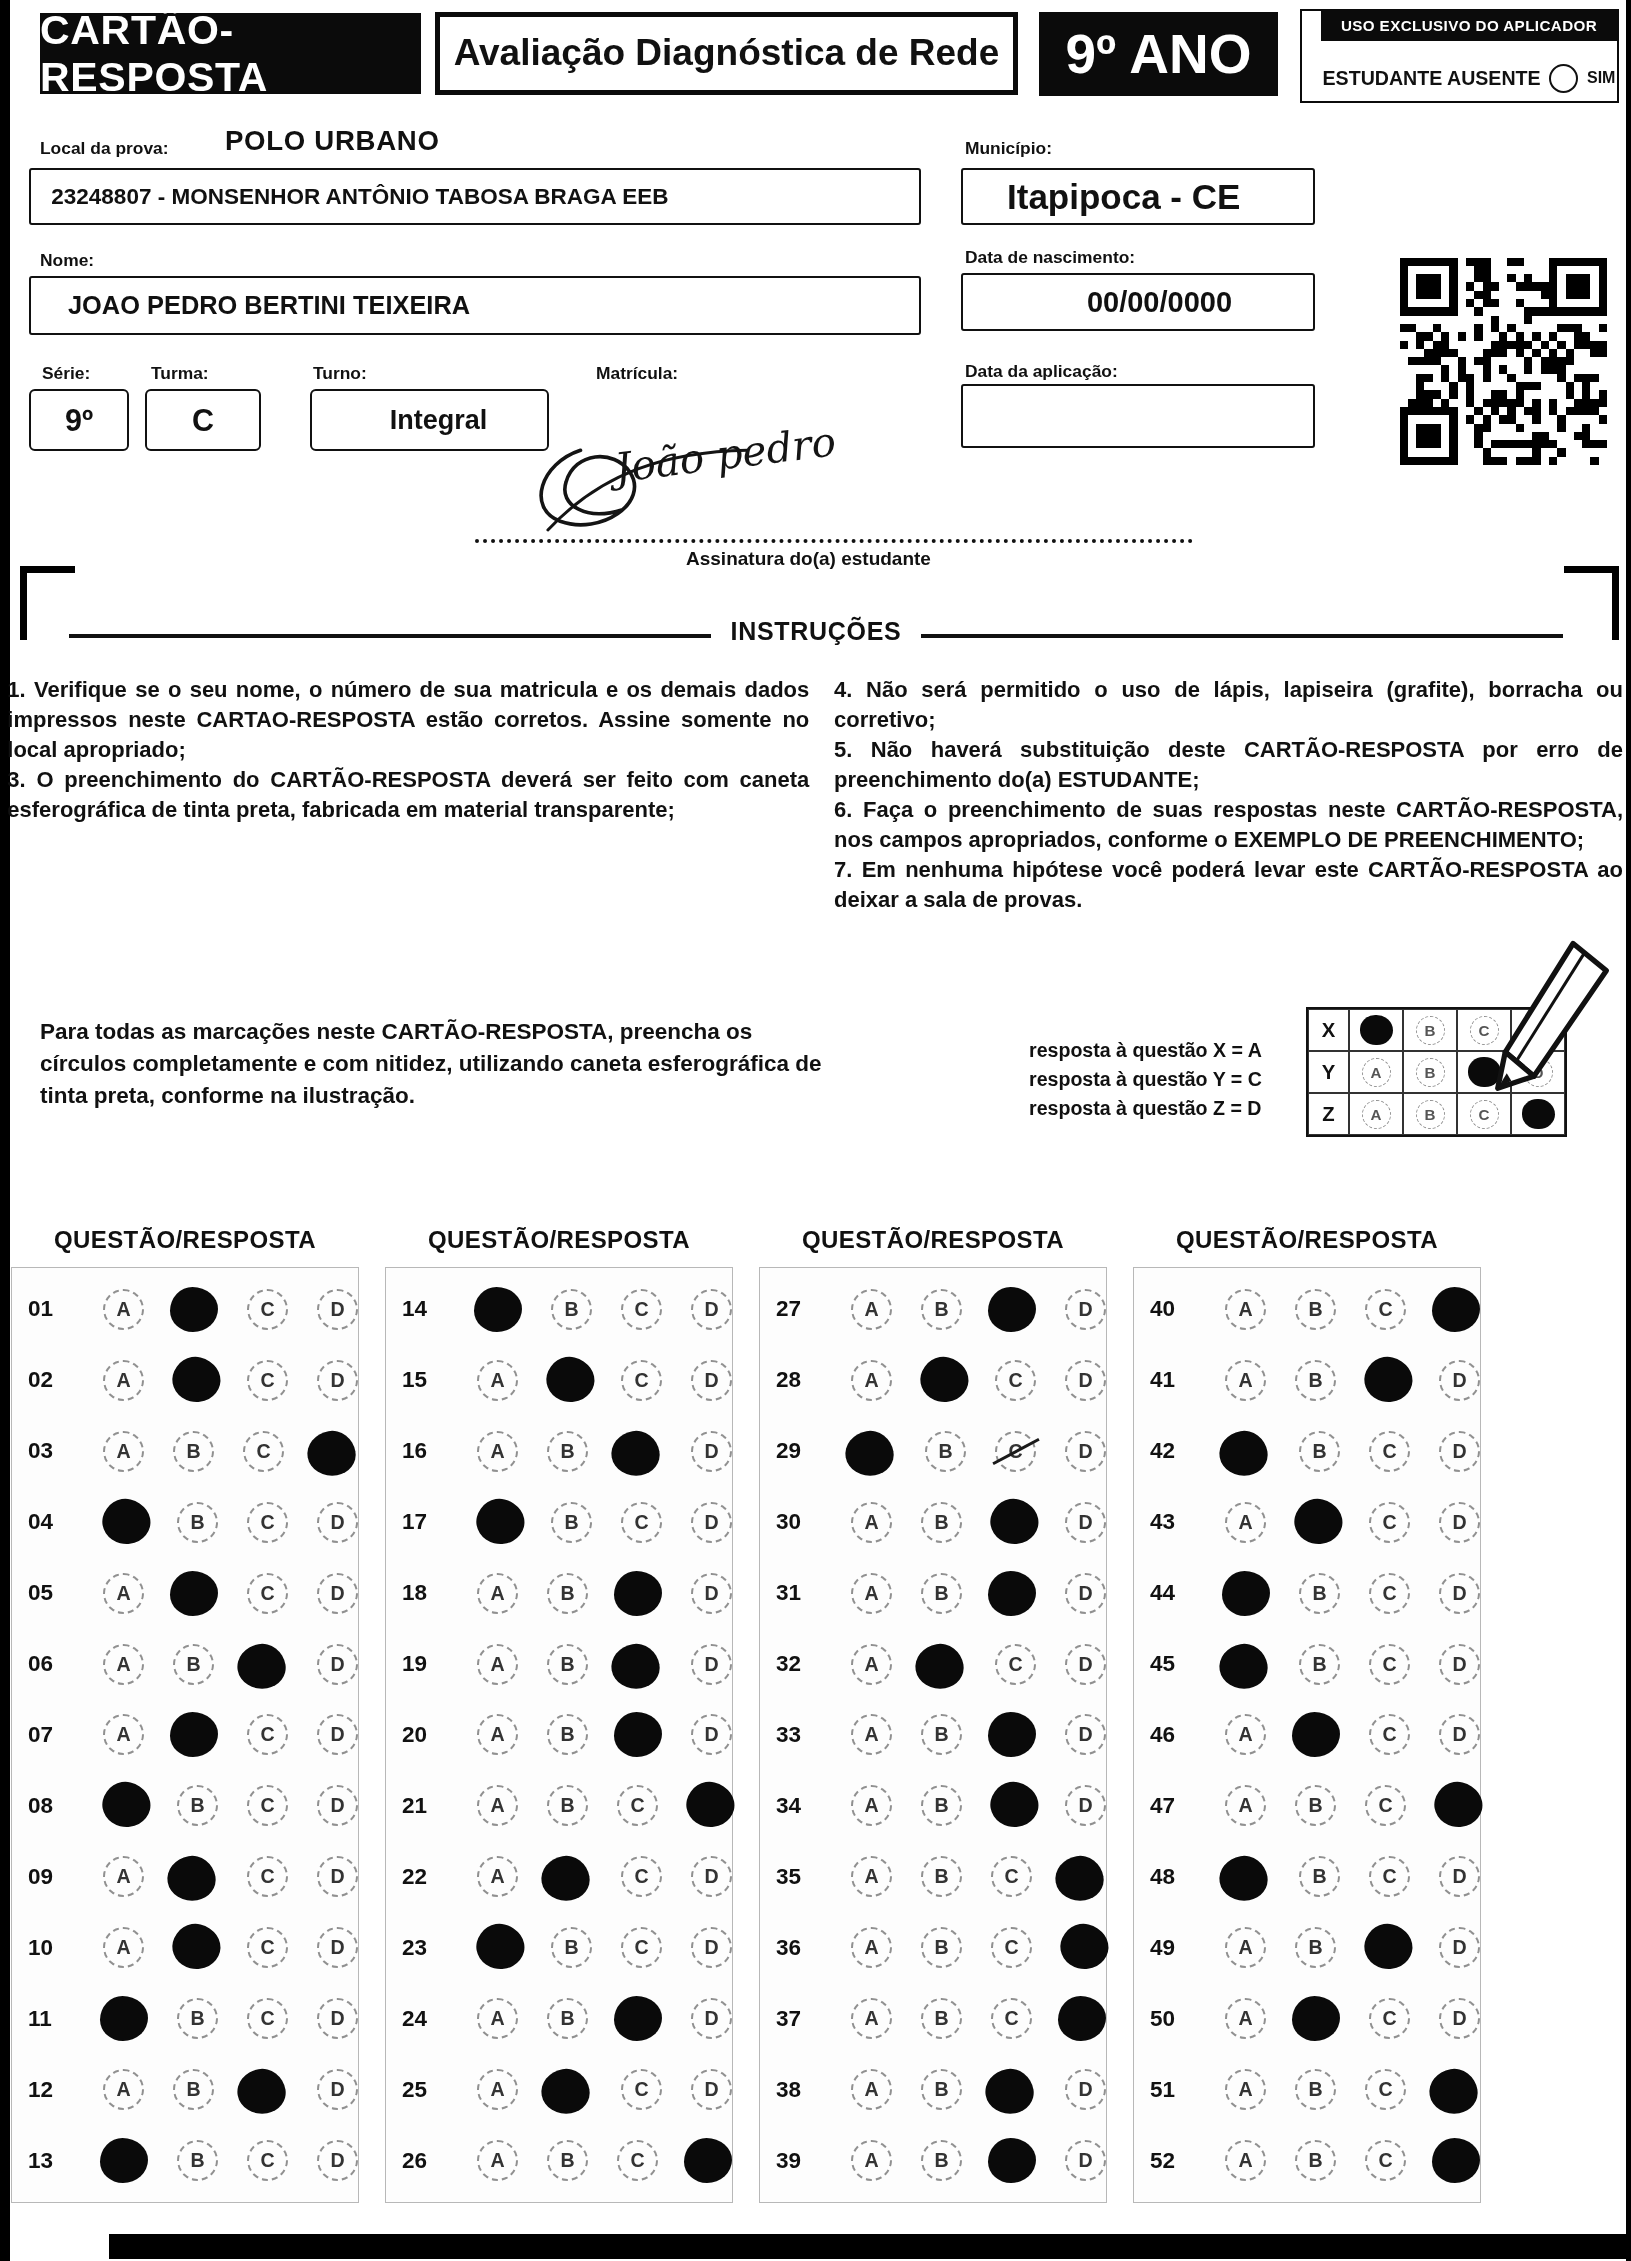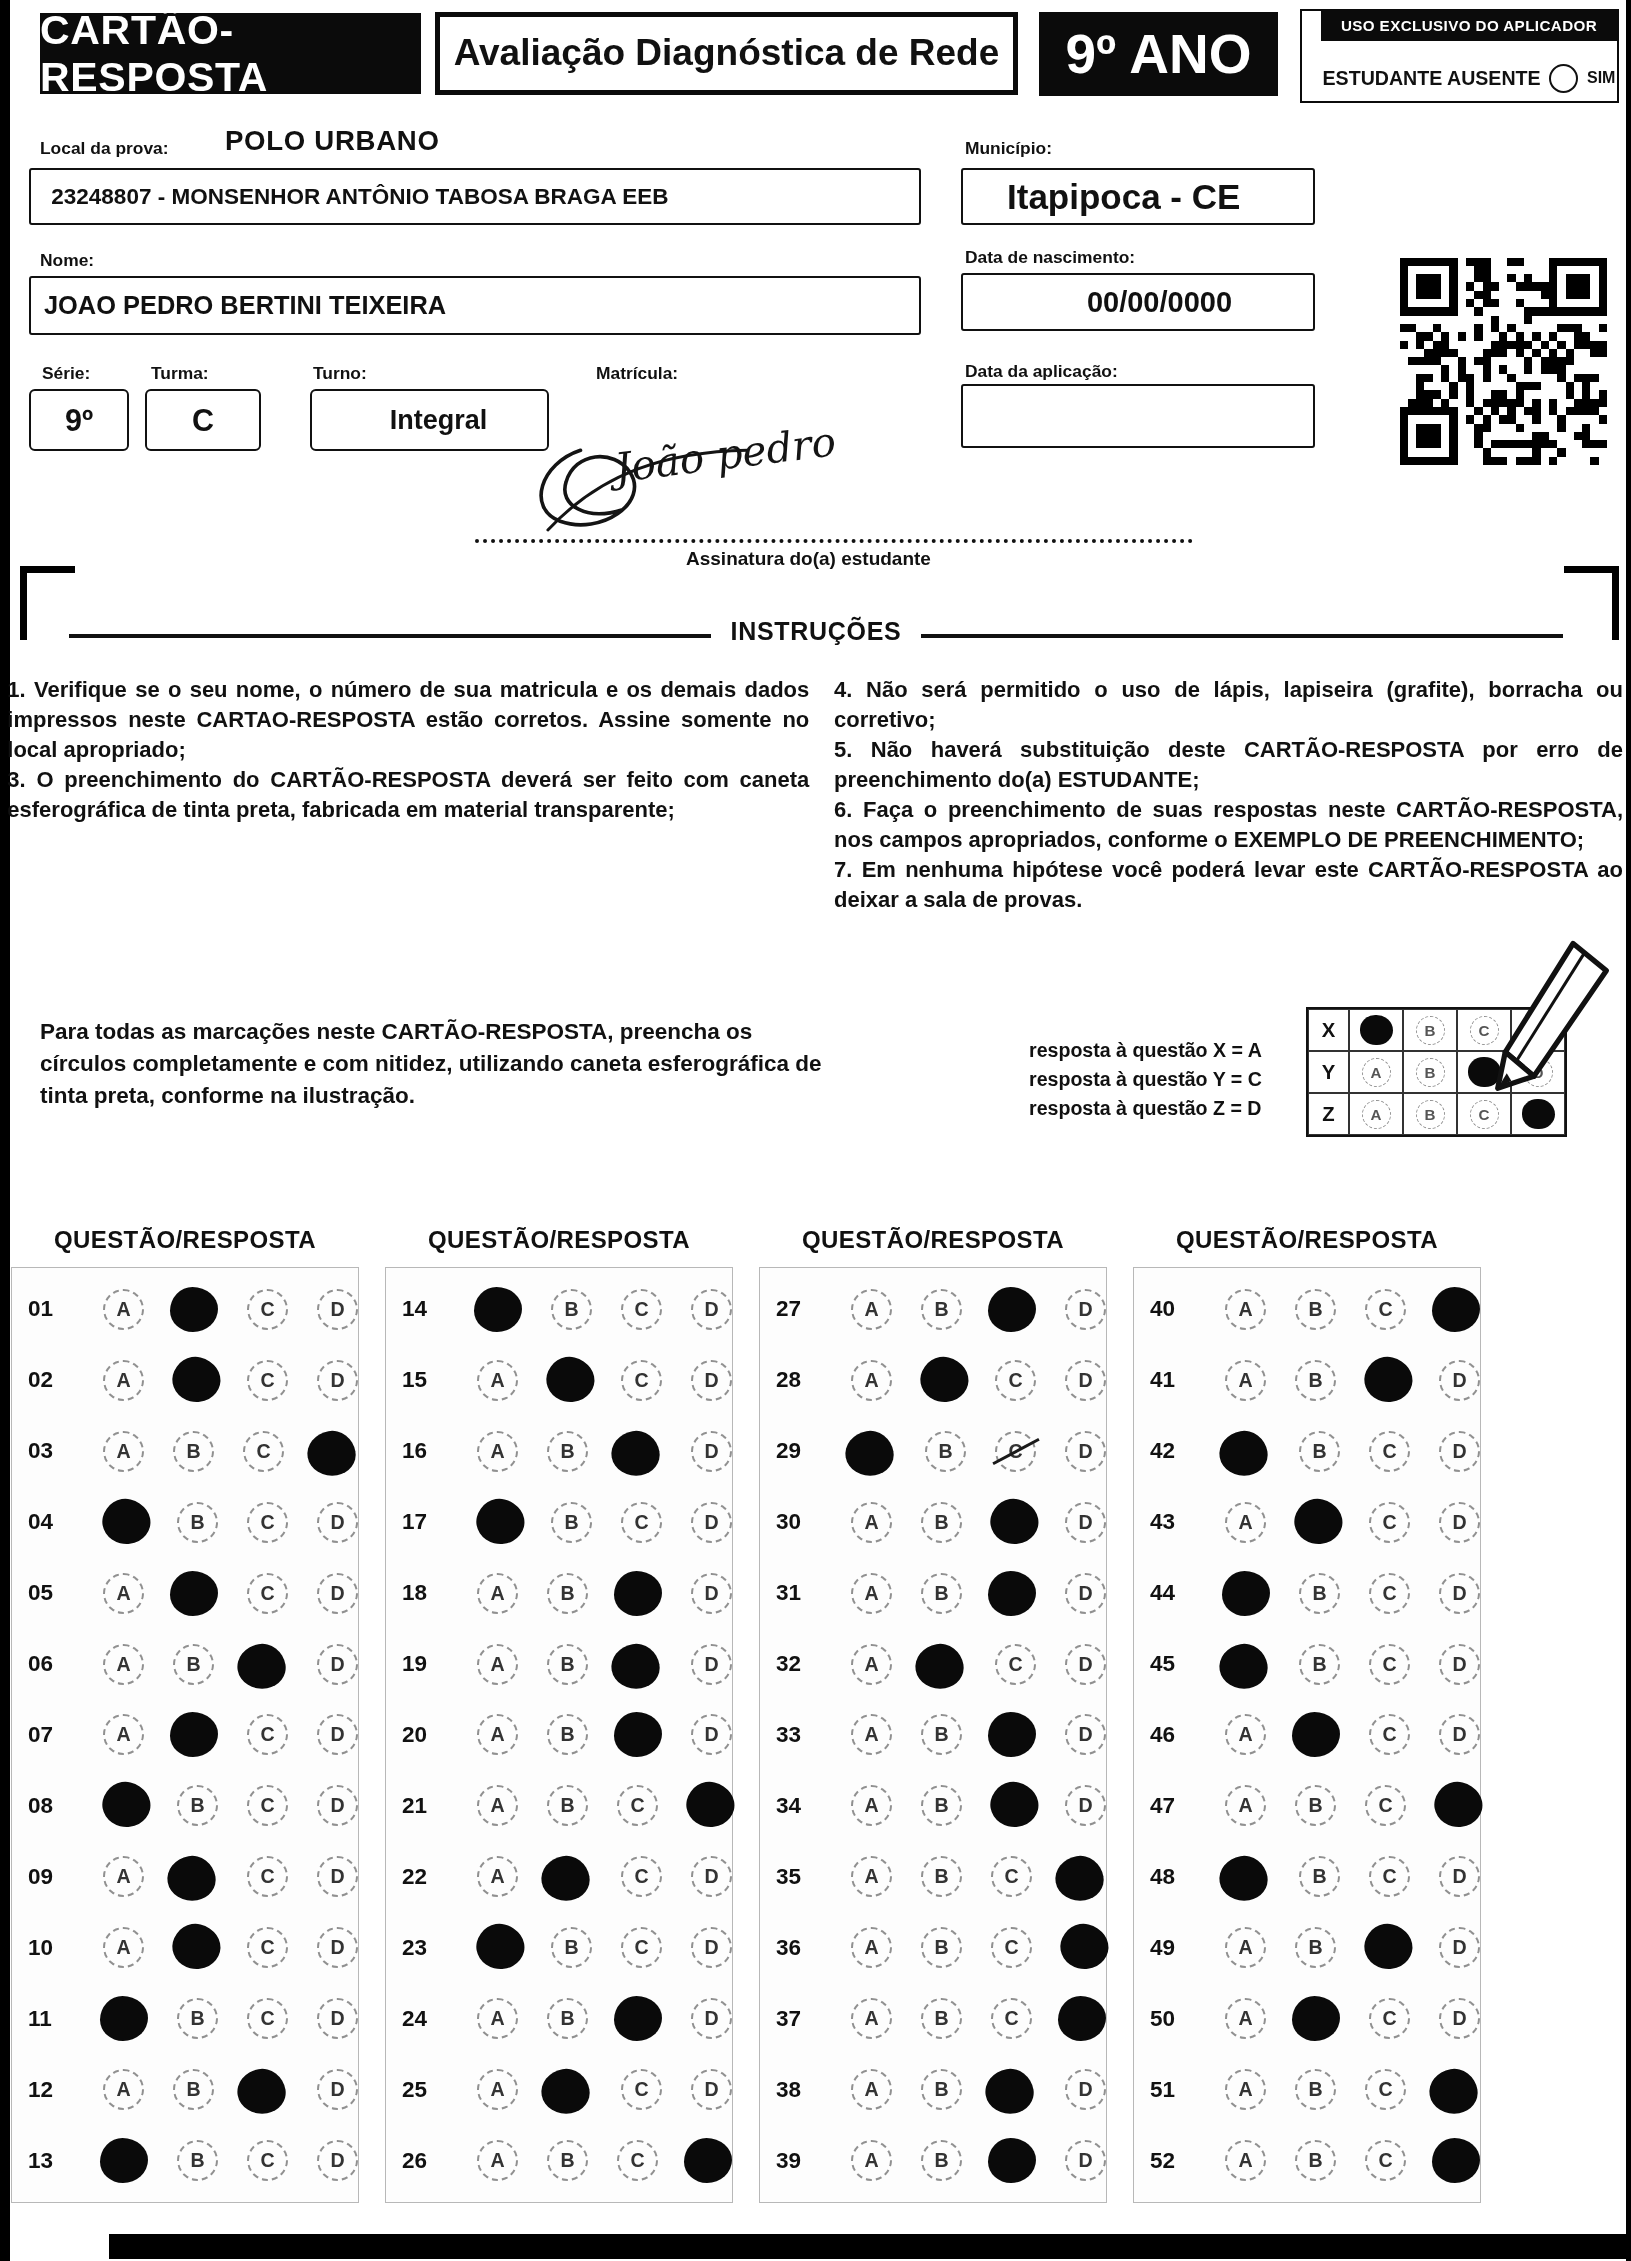--- a/index.html
+++ b/index.html
@@ -22,21 +22,21 @@
   .uso-body{height:74px;display:flex;align-items:center;justify-content:center;gap:8.7px;font-weight:bold;font-size:19.6px;}
   .uso-circle{width:25px;height:25px;border:2.2px solid #111;border-radius:50%;flex:none;}
   .uso-sim{font-size:16px;}
   
   .lbl{position:absolute;font-size:17.4px;font-weight:bold;}
   .local-value{position:absolute;left:225px;top:125px;font-size:27.6px;font-weight:bold;letter-spacing:0.7px;}
   .fbox{position:absolute;border:2.9px solid #111;border-radius:2.9px;display:flex;align-items:center;
         font-weight:bold;box-sizing:border-box;background:#fff;}
   .school-box{left:29px;top:168px;width:892px;height:57px;padding-left:20.3px;font-size:22.5px;}
   .municipio-box{left:961px;top:168px;width:354px;height:57px;padding-left:44px;font-size:35px;}
-  .nome-box{left:29px;top:276px;width:892px;height:59px;padding-left:13px;font-size:25.4px;}
+  .nome-box{left:29px;top:276px;width:892px;height:59px;padding-left:37px;font-size:25.4px;}
   .nasc-box{left:961px;top:273px;width:354px;height:58px;justify-content:center;font-size:29px;padding-left:43px;}
   .serie-box{left:29px;top:389px;width:100px;height:62px;justify-content:center;font-size:30.5px;border-radius:5.8px;}
   .turma-box{left:145px;top:389px;width:116px;height:62px;justify-content:center;font-size:30.5px;border-radius:5.8px;}
   .turno-box{left:310px;top:389px;width:239px;height:62px;justify-content:center;font-size:27px;border-radius:5.8px;padding-left:18px;}
   .matric-box{left:591px;top:389px;width:332px;height:62px;justify-content:center;font-size:27.6px;border-radius:5.8px;}
   .aplic-box{left:961px;top:384px;width:354px;height:64px;}
   
   .qr{position:absolute;left:1396px;top:254px;padding:3.6px;background:#fff;display:grid;
       grid-template-columns:repeat(25,8.3px);grid-auto-rows:8.3px;}
   .qr span{width:8.3px;height:8.3px;}

